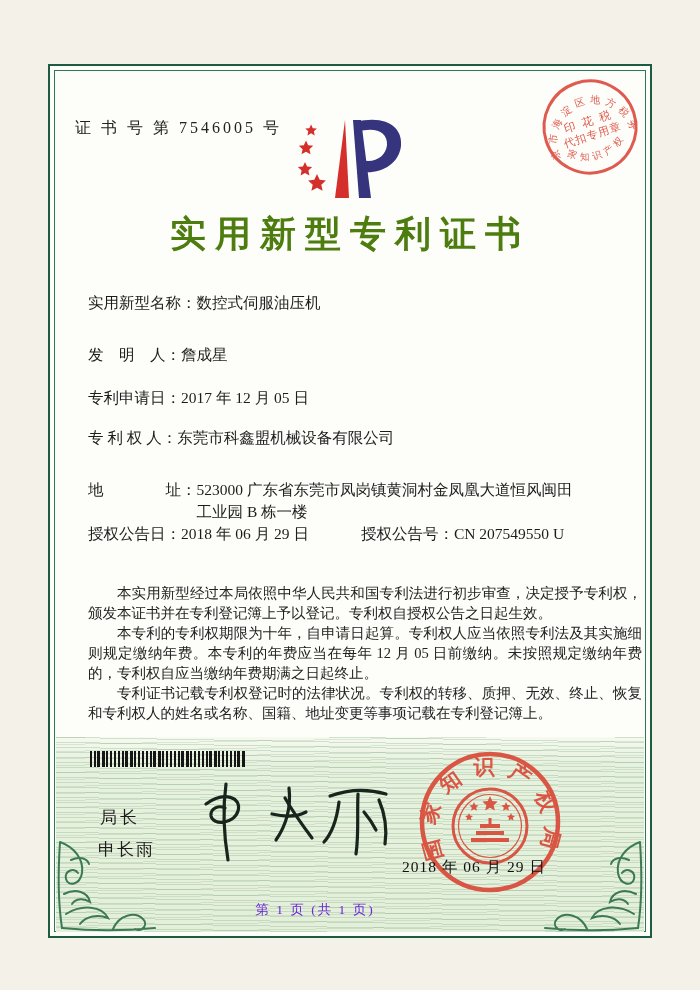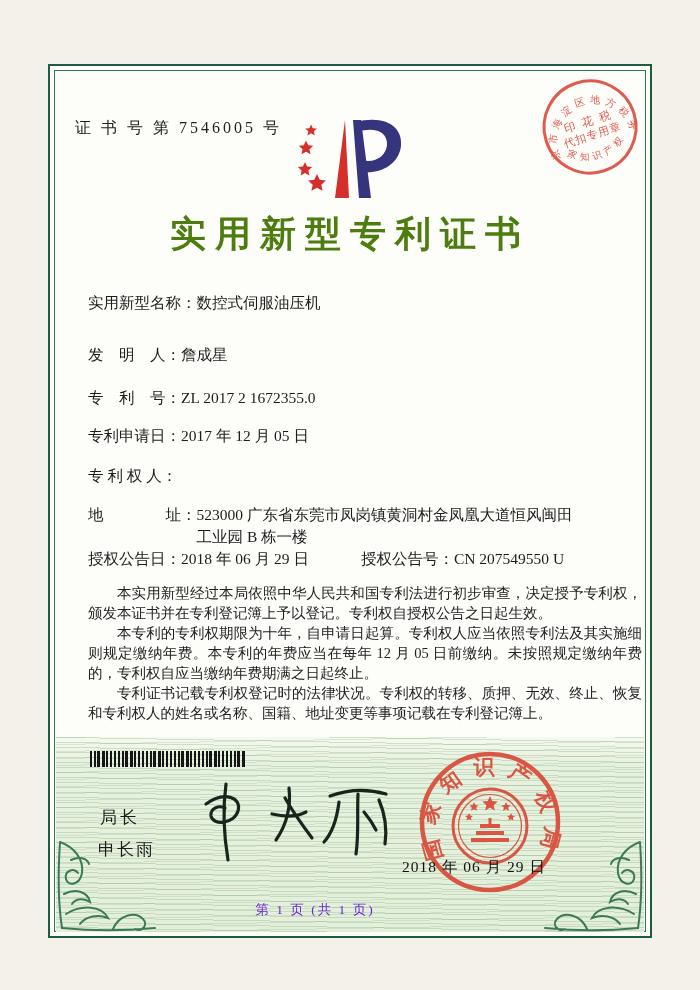--- a/index.html
+++ b/index.html
@@ -36,21 +36,21 @@
     font-size:36px;font-weight:600;letter-spacing:9px;color:#4d7c0f;
   }
   .fields{position:absolute;left:88px;top:292px;width:556px;font-size:15.5px;line-height:22px;}
   .field{display:flex;}
   .flabel{flex:0 0 auto;white-space:pre;}
   .fvalue{white-space:pre-line;}
   .mb-name{margin-bottom:30px;}
   .mb-inv{margin-bottom:21px;}
   .mb-pno{margin-bottom:16px;}
   .mb-fil{margin-bottom:18px;}
-  .mb-pat{margin-bottom:17px;}
+  .mb-pat{margin-bottom:30px;}
   .grant-row{display:flex;}
   .grant-no{margin-left:52px;}
   .body-text{
     position:absolute;left:88px;top:583px;width:554px;
     font-size:14.5px;line-height:20px;text-align:justify;color:#222;
   }
   .body-text p{margin:0;text-indent:2em;}
   .barcode{
     position:absolute;left:90px;top:751px;width:156px;height:16px;
     background:
@@ -100,30 +100,27 @@
 
   <div class="fields">
     <div class="field mb-name">
       <span class="flabel">实用新型名称：</span>
       <span class="fvalue">数控式伺服油压机</span>
     </div>
     <div class="field mb-inv">
       <span class="flabel">发　明　人：</span>
       <span class="fvalue">詹成星</span>
     </div>
-    <div class="field mb-pno">
-      <span class="flabel">专　利　号：</span>
-      <span class="fvalue">ZL 2017 2 1672355.0</span>
-    </div>
     <div class="field mb-fil">
       <span class="flabel">专利申请日：</span>
       <span class="fvalue">2017 年 12 月 05 日</span>
     </div>
     <div class="field mb-pat">
       <span class="flabel">专 利 权 人：</span>
+      <span class="fvalue">东莞市科鑫盟机械设备有限公司</span>
     </div>
     <div class="field">
       <span class="flabel">地　　　　址：</span>
       <span class="fvalue">523000 广东省东莞市凤岗镇黄洞村金凤凰大道恒风闽田
 工业园 B 栋一楼</span>
     </div>
     <div class="grant-row">
       <div class="field">
         <span class="flabel">授权公告日：</span>
         <span class="fvalue">2018 年 06 月 29 日</span>

